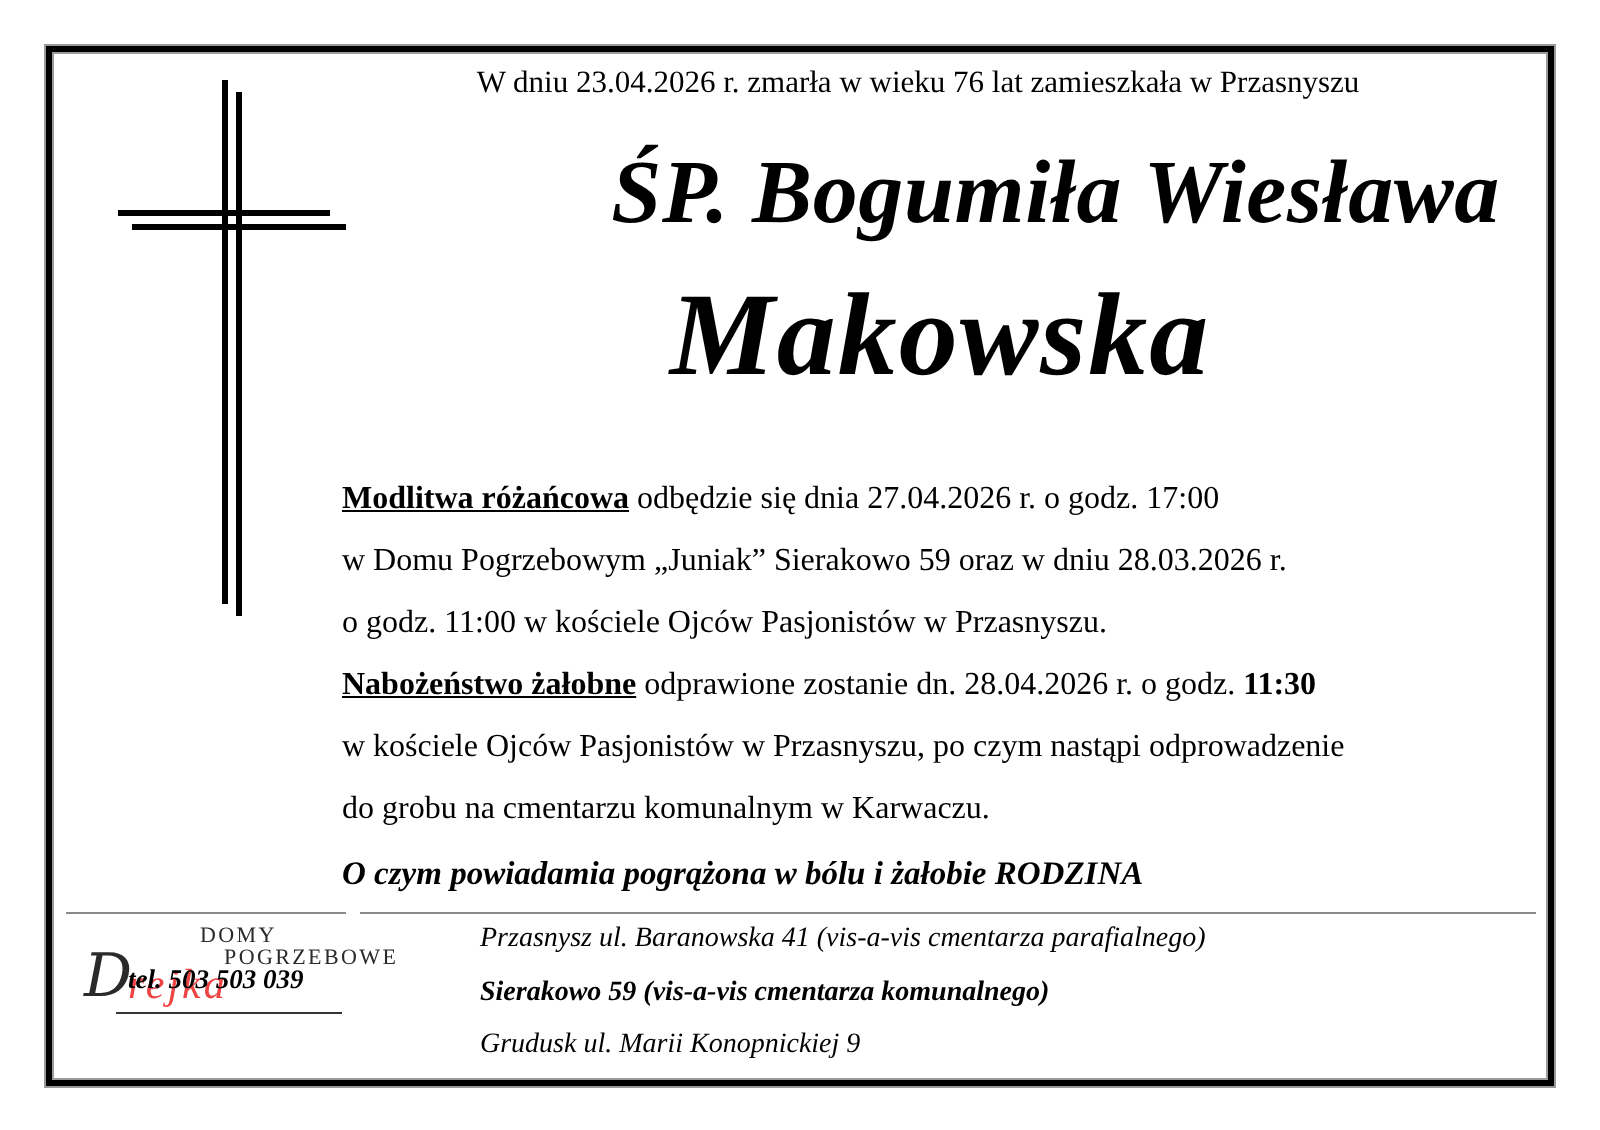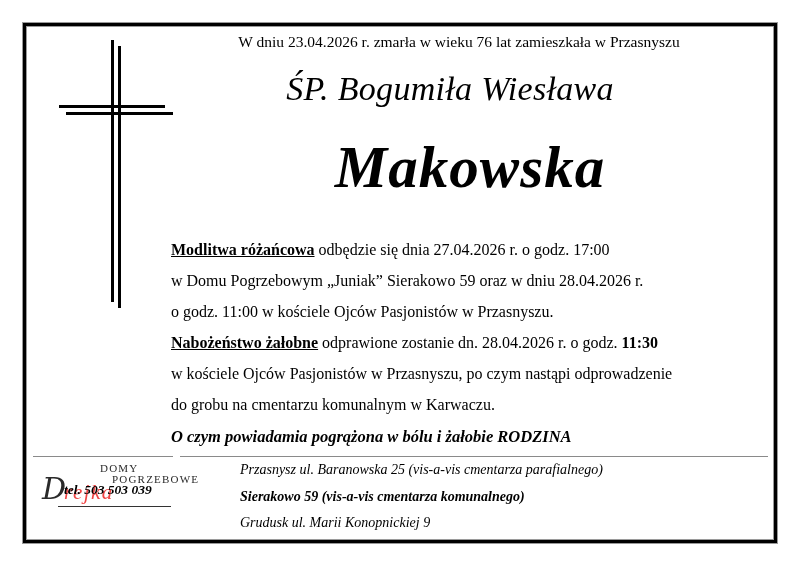--- a/index.html
+++ b/index.html
@@ -3,22 +3,22 @@
 <meta charset="utf-8">
 <style>
   html, body { margin: 0; padding: 0; background: #ffffff; }
   body { width: 800px; height: 565px; position: relative; overflow: hidden;
          font-family: "Liberation Serif", "DejaVu Serif", serif; color: #000; }
   .frame { position: absolute; left: 23px; top: 23px; width: 748px; height: 514px;
            border: 3px solid #000; box-shadow: 0 0 0 1px #9a9a9a, inset 0 0 0 1px #9a9a9a; }
   .vline, .hline { position: absolute; background: #000; }
   .top-line { position: absolute; left: 164px; width: 590px; top: 33px; text-align: center;
               font-size: 15.5px; white-space: nowrap; }
-  .title { position: absolute; left: 150px; width: 600px; top: 70px; text-align: center;
-           font-size: 34px; font-weight: normal; font-style: italic; white-space: nowrap; letter-spacing: 0.3px; }
+  .title { position: absolute; left: 150px; width: 600px; top: 70px; text-align: right;
+           font-size: 45px; font-weight: bold; font-style: italic; white-space: nowrap; letter-spacing: 0.3px; }
   .surname { position: absolute; left: 150px; width: 640px; top: 133px; text-align: center;
              font-size: 59px; font-weight: bold; font-style: italic; white-space: nowrap; letter-spacing: 1px; }
   .body-line { position: absolute; left: 171px; font-size: 16px; white-space: nowrap; }
   .u { font-weight: bold; text-decoration: underline; }
   .b { font-weight: bold; }
   .closing { position: absolute; left: 171px; top: 427px; font-size: 16.5px; font-style: italic;
              font-weight: bold; white-space: nowrap; }
   .divider { position: absolute; height: 1px; background: #8a8a8a; top: 456px; }
   .logo-domy { position: absolute; left: 100px; top: 462px; font-size: 11px; letter-spacing: 1.2px;
                color: #2a2a2a; width: 52px; }
@@ -44,21 +44,21 @@
   <div class="hline" style="left:66px; top:112px; width:107px; height:3px;"></div>
 </div>
 
 <div class="top-line">W dniu 23.04.2026 r. zmarła w wieku 76 lat zamieszkała w Przasnyszu</div>
 <div class="title">ŚP. Bogumiła Wiesława</div>
 <div class="surname">Makowska</div>
 
 <div class="body-line" style="top:241px;">
   <span class="u">Modlitwa różańcowa</span><span> odbędzie się dnia 27.04.2026 r. o godz. 17:00</span>
 </div>
-<div class="body-line" style="top:272px;">w Domu Pogrzebowym „Juniak” Sierakowo 59 oraz w dniu 28.04.2026 r.</div>
+<div class="body-line" style="top:272px;">w Domu Pogrzebowym „Juniak” Sierakowo 59 oraz w dniu 28.03.2026 r.</div>
 <div class="body-line" style="top:303px;">o godz. 11:00  w kościele Ojców Pasjonistów w Przasnyszu.</div>
 
 <div class="body-line" style="top:334px;">
   <span class="u">Nabożeństwo żałobne</span><span> odprawione zostanie dn. 28.04.2026 r.  o godz. </span><span class="b">11:30</span>
 </div>
 <div class="body-line" style="top:365px;">w kościele Ojców Pasjonistów w Przasnyszu, po czym nastąpi odprowadzenie</div>
 <div class="body-line" style="top:396px;">do grobu na cmentarzu komunalnym w Karwaczu.</div>
 
 <div class="closing">O czym powiadamia pogrążona w bólu i żałobie RODZINA</div>
 
@@ -67,15 +67,15 @@
 
 <div>
   <div class="logo-domy">DOMY</div>
   <div class="logo-pogrz">POGRZEBOWE</div>
   <div class="logo-d">D</div>
   <div class="logo-rejka">rejka</div>
   <div class="logo-rule"></div>
 </div>
 <div class="phone">tel. 503 503 039</div>
 
-<div class="addr" style="top:462px;">Przasnysz ul. Baranowska 25 (vis-a-vis cmentarza parafialnego)</div>
+<div class="addr" style="top:462px;">Przasnysz ul. Baranowska 41 (vis-a-vis cmentarza parafialnego)</div>
 <div class="addr bold" style="top:489px;">Sierakowo 59 (vis-a-vis cmentarza komunalnego)</div>
 <div class="addr" style="top:515px;">Grudusk ul. Marii Konopnickiej 9</div>
 
 </body></html>

